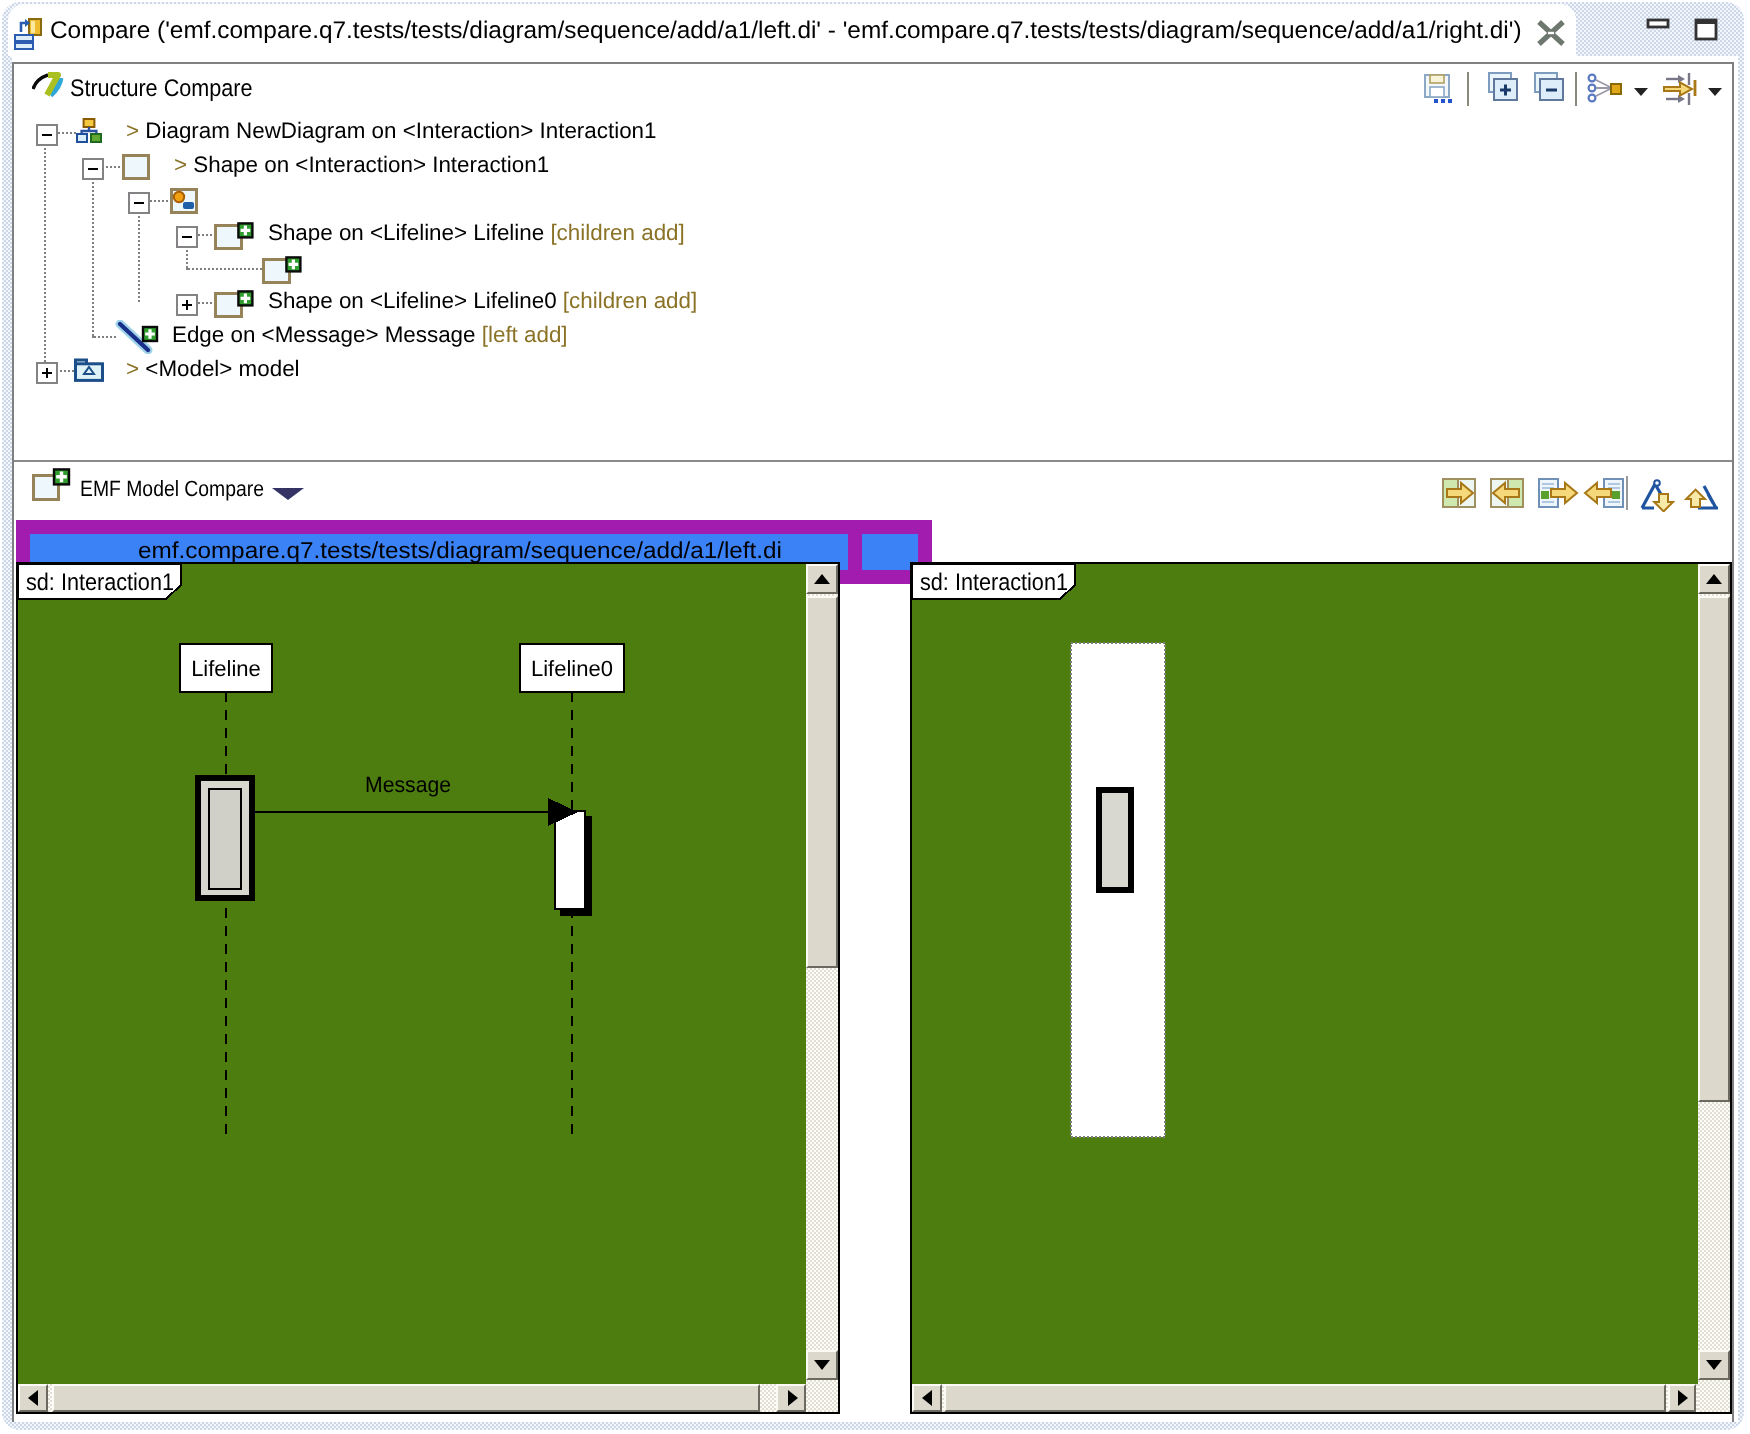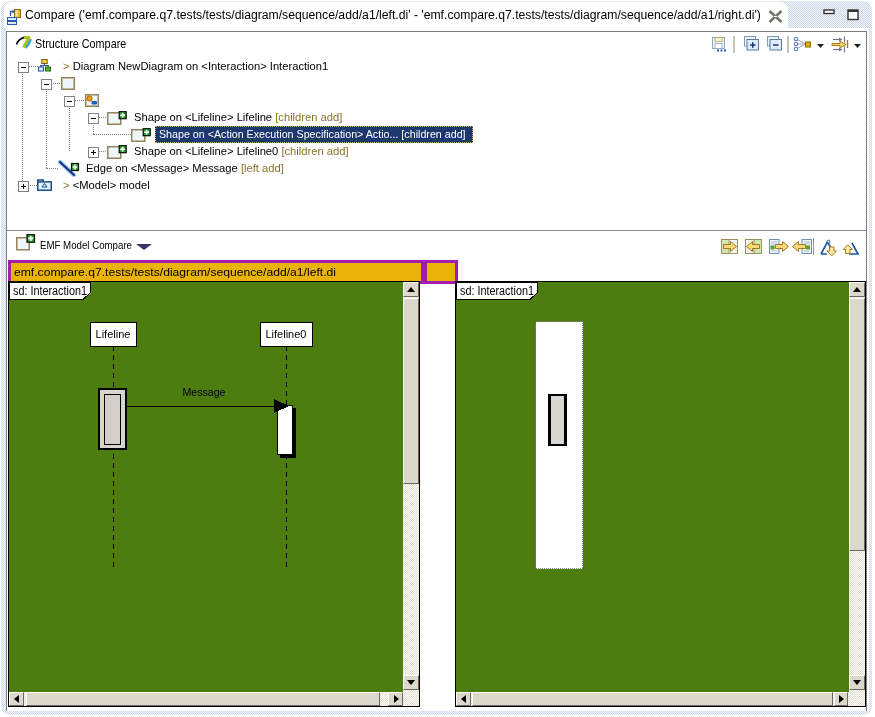--- a/index.html
+++ b/index.html
@@ -25,21 +25,21 @@
 .sel{position:absolute;background:#1d386e;color:#fff;height:15px;line-height:15px;font-size:10.7px;width:316px;overflow:hidden;
   border:1px dotted #c8b060;white-space:nowrap;}
 .vdot{position:absolute;width:1px;border-left:1px dotted #808080;}
 .hdot{position:absolute;height:1px;border-top:1px dotted #808080;}
 .ebox{position:absolute;width:9px;height:9px;background:#fff;border:1px solid #848284;}
 .ebox .h{position:absolute;left:2px;top:4px;width:5px;height:1px;background:#000;}
 .ebox .v{position:absolute;left:4px;top:2px;width:1px;height:5px;background:#000;}
 
 .emfhead{left:0;top:199px;width:859px;height:29px;background:#fff;text-decoration:underline;}
 .emftitle{left:33px;top:8px;font-size:11px;transform:scaleX(0.88);transform-origin:0 0;}
-.hdrbox{position:absolute;border:3px solid #a21caf;background:#eab308;font-size:11.5px;line-height:19px;white-space:nowrap;overflow:hidden;}
+.hdrbox{position:absolute;border:7px solid #a21caf;background:#3b82f6;font-size:11.5px;line-height:19px;white-space:nowrap;overflow:hidden;text-align:center;}
 .hscale{display:inline-block;transform:scaleX(1.056);transform-origin:0 0;}
 
 .panel{position:absolute;border:1px solid #000;background:#4d7c0f;}
 
 .sb{position:absolute;background-image:conic-gradient(#fdfdfa 25%,#e2dfd2 25% 50%,#fdfdfa 50% 75%,#e2dfd2 75%);background-size:2px 2px;}
 .sbtn{position:absolute;background:#dcd8cc;border-top:1px solid #fbfaf5;border-left:1px solid #fbfaf5;border-right:1px solid #6c6a60;border-bottom:1px solid #6c6a60;box-sizing:border-box;}
 .thumb{position:absolute;background:#dcd8cc;border-top:1px solid #fbfaf5;border-left:1px solid #fbfaf5;border-right:1px solid #6c6a60;border-bottom:1px solid #6c6a60;box-sizing:border-box;}
 .tri{position:absolute;width:0;height:0;}
 </style>
 </head>
@@ -145,22 +145,22 @@
       <div class="ebox" style="left:81px;top:115px">
           <div class="h"></div>
           <div class="v"></div>
         </div>
       <div class="ebox" style="left:11px;top:149px">
           <div class="h"></div>
           <div class="v"></div>
         </div>
 
       <div class="trow" style="left:56px;top:26px"><span class="gold">&gt; </span>Diagram NewDiagram on &lt;Interaction&gt; Interaction1</div>
+      <div class="trow" style="left:80px;top:43px"><span class="gold">&gt; </span>Shape on &lt;Interaction&gt; Interaction1</div>
       <div class="trow" style="left:127px;top:77px">Shape on &lt;Lifeline&gt; Lifeline <span class="gold">[children add]</span></div>
-      <div class="sel" style="left:148px;top:94px;">&nbsp;Shape on &lt;Action Execution Specification&gt; Actio... [children add]&nbsp;</div>
       <div class="trow" style="left:127px;top:111px">Shape on &lt;Lifeline&gt; Lifeline0 <span class="gold">[children add]</span></div>
       <div class="trow" style="left:79px;top:128px">Edge on &lt;Message&gt; Message <span class="gold">[left add]</span></div>
       <div class="trow" style="left:56px;top:145px"><span class="gold">&gt; </span>&lt;Model&gt; model</div>
 
       <svg class="abs" style="left:31px;top:27px" width="13" height="13" viewBox="0 0 13 13">
         <rect x="3.8" y="0.5" width="5.4" height="4" fill="#f5c842" stroke="#8a5a00"></rect>
         <path d="M6.5,4.5 v2 M2.8,8 v-1.5 h7.4 v1.5" fill="none" stroke="#2a52a0" stroke-width="1.2"></path>
         <rect x="0.5" y="8" width="5" height="4" fill="#d8ecfa" stroke="#1f4e9c"></rect>
         <rect x="7.5" y="8" width="5" height="4" fill="#62a832" stroke="#1e6a1e"></rect>
       </svg>

